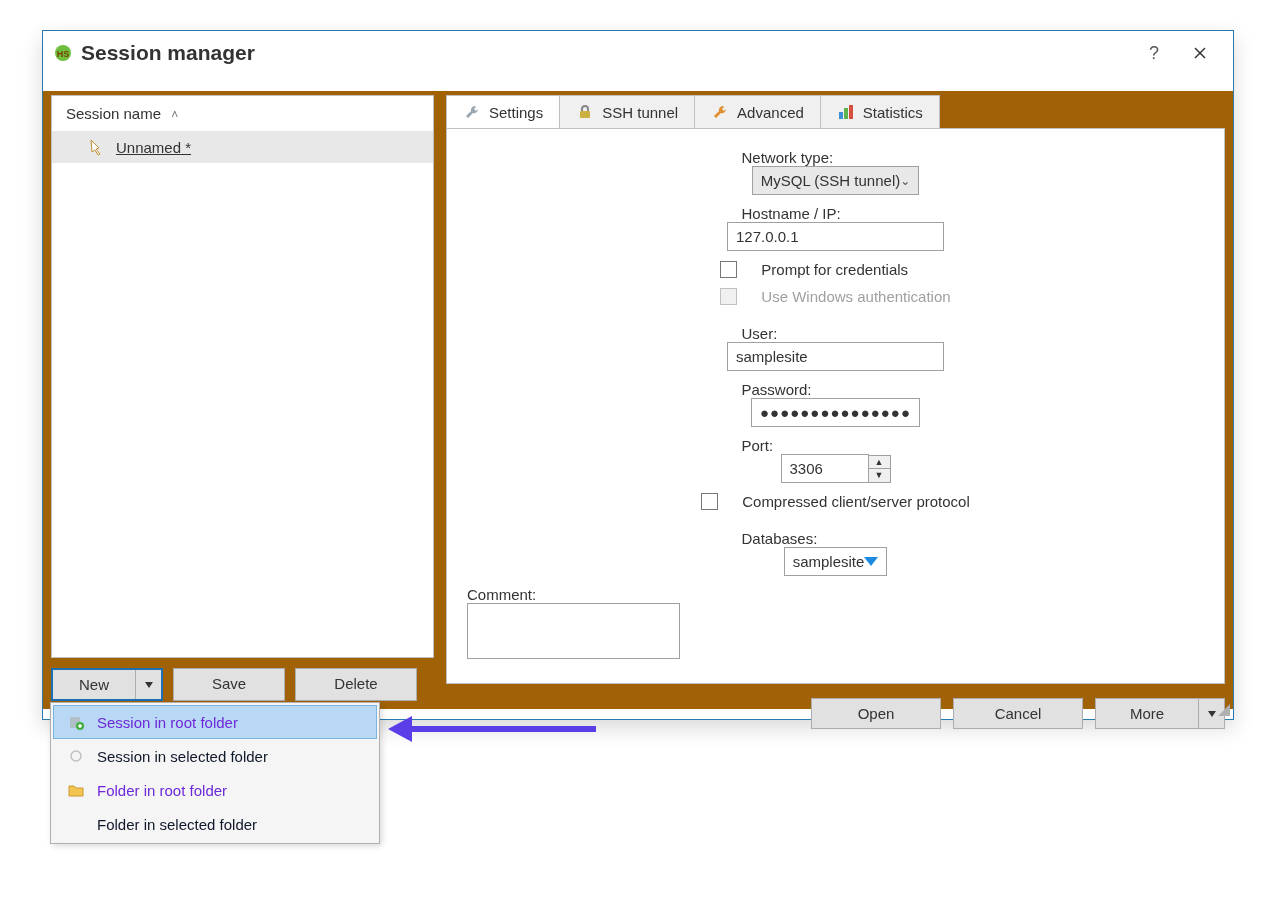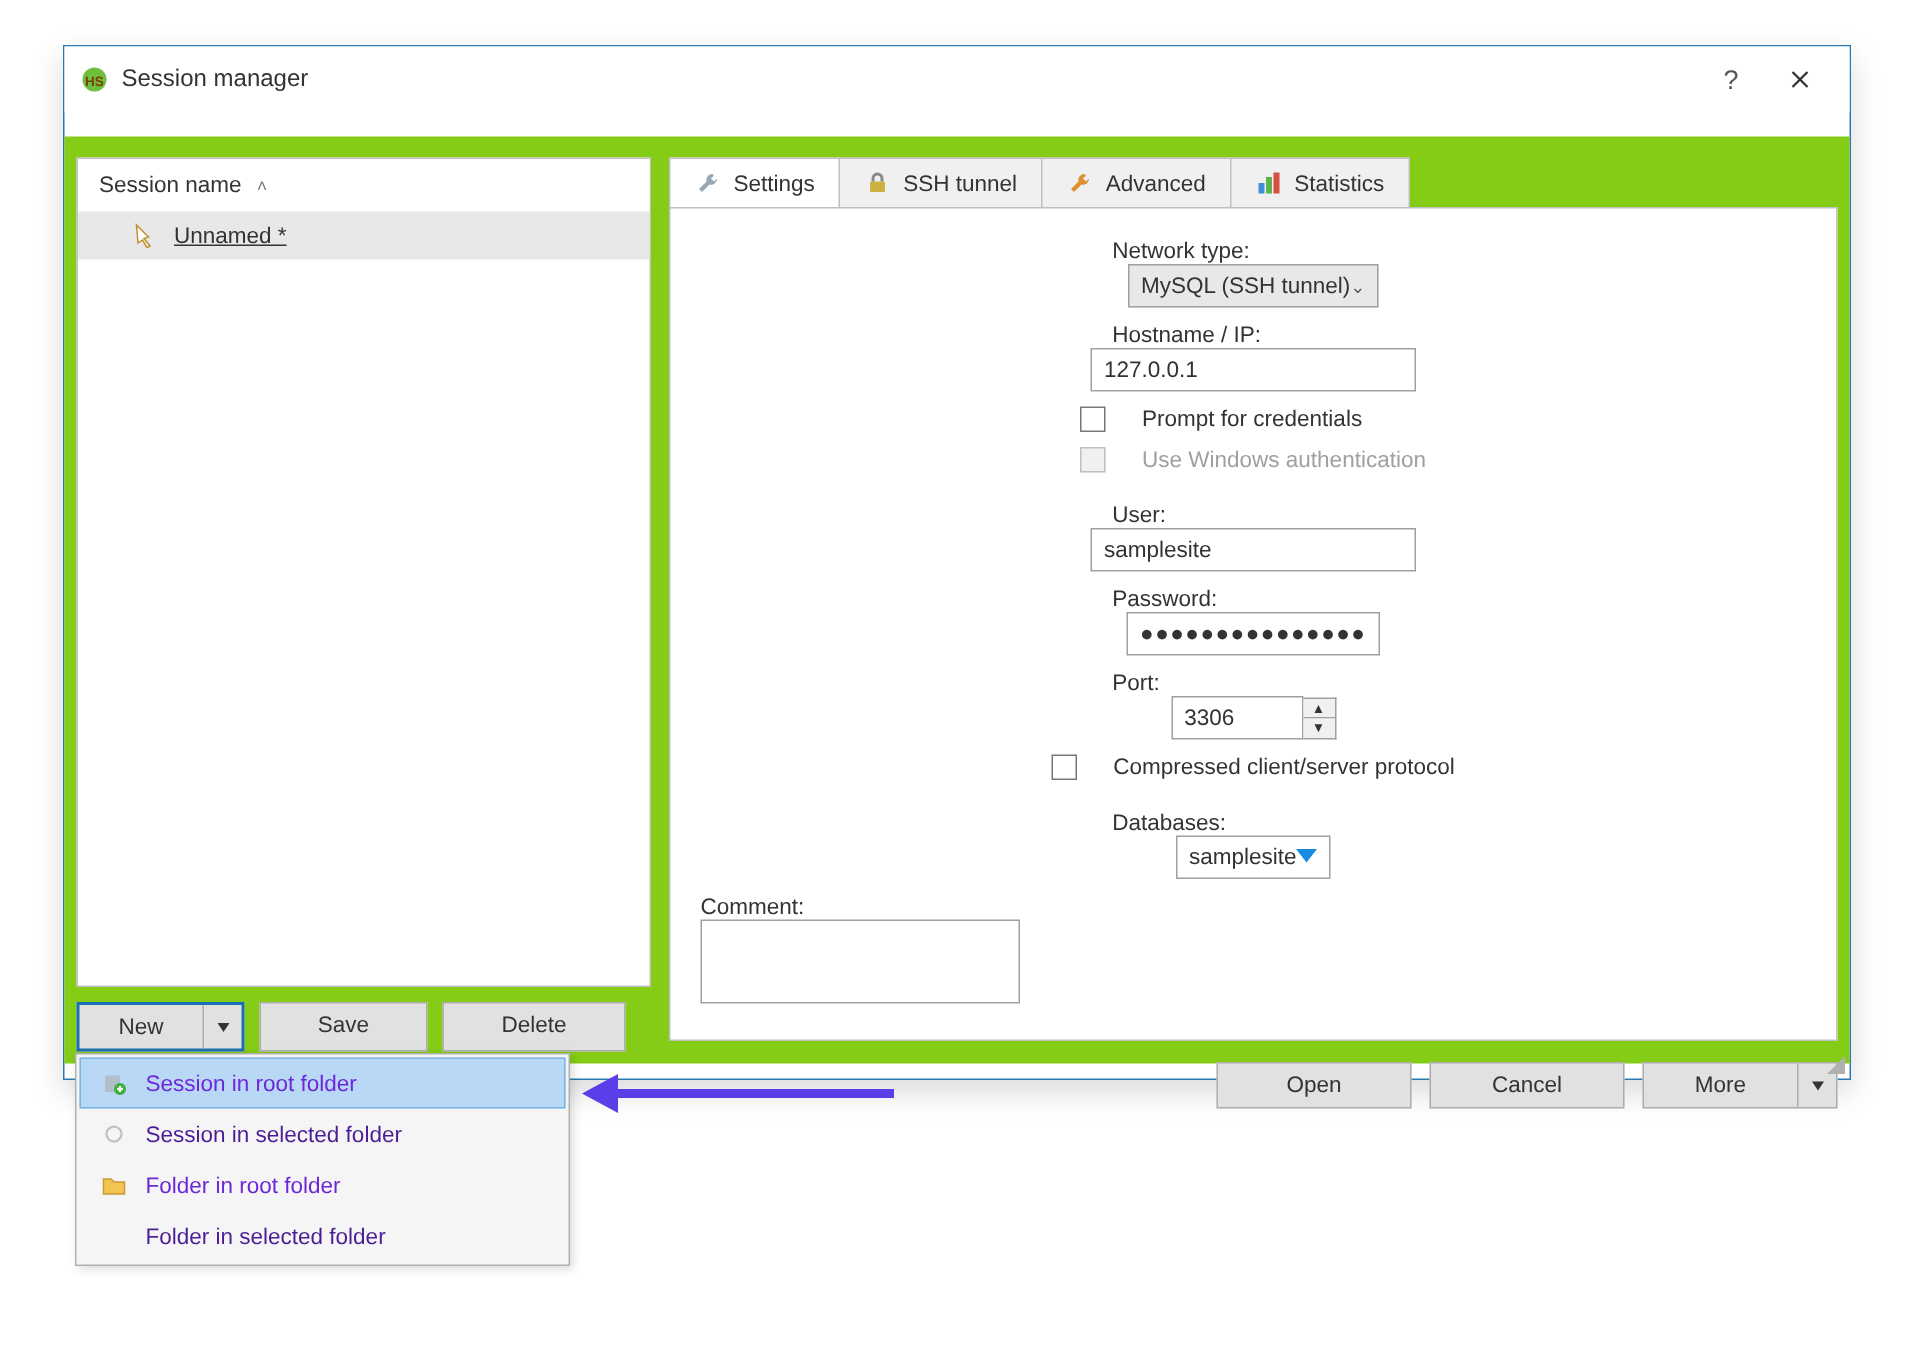--- a/index.html
+++ b/index.html
@@ -18,30 +18,30 @@
   display: flex;
   align-items: center;
   padding: 0 10px;
   background: #fff;
 }
 .app-icon {
   width: 20px; height: 20px;
   display: flex; align-items: center; justify-content: center;
   margin-right: 8px;
 }
-.title-text { font-size: 16px; color: #333; }
+.title-text { font-size: 21px; color: #333; font-weight: bold; }
 .title-spacer { flex: 1; }
 .title-btn { width: 46px; height: 30px; display: flex; align-items: center; justify-content: center; font-size: 18px; color: #555; }
 
 .body-area {
   position: absolute;
   left: 0; right: 0; top: 60px; bottom: 10px;
-  background: #84cc16;
+  background: #a16207;
   display: flex;
-  padding: 14px 8px 8px 8px;
+  padding: 4px 8px 8px 8px;
 }
 
 
 .left-col {
   width: 383px;
   display: flex; flex-direction: column;
   margin-right: 12px;
 }
 .session-list {
   flex: 1;
@@ -168,21 +168,21 @@
   box-shadow: 2px 2px 6px rgba(0,0,0,0.15);
   padding: 2px;
 }
 .menu-item {
   display: flex; align-items: center;
   padding: 8px 12px;
   font-size: 15px;
   color: #6d28d9;
 }
 .menu-item.highlighted { background: #b8d8f5; border: 1px solid #7ab5e0; padding: 7px 11px; }
-.menu-item.disabled { color: #4c1d95; }
+.menu-item.disabled { color: #0f172a; }
 .menu-item .micon { width: 22px; height: 18px; margin-right: 10px; display:flex; align-items:center; justify-content:center; }
 
 
 .arrow {
   position: absolute;
   left: 388px; top: 716px;
   width: 210px; height: 26px;
 }
 .arrow-line { position:absolute; left: 22px; top: 10px; width: 186px; height: 6px; background: #5c3ee8; }
 .arrow-head { position:absolute; left:0; top:0; width:0; height:0;

